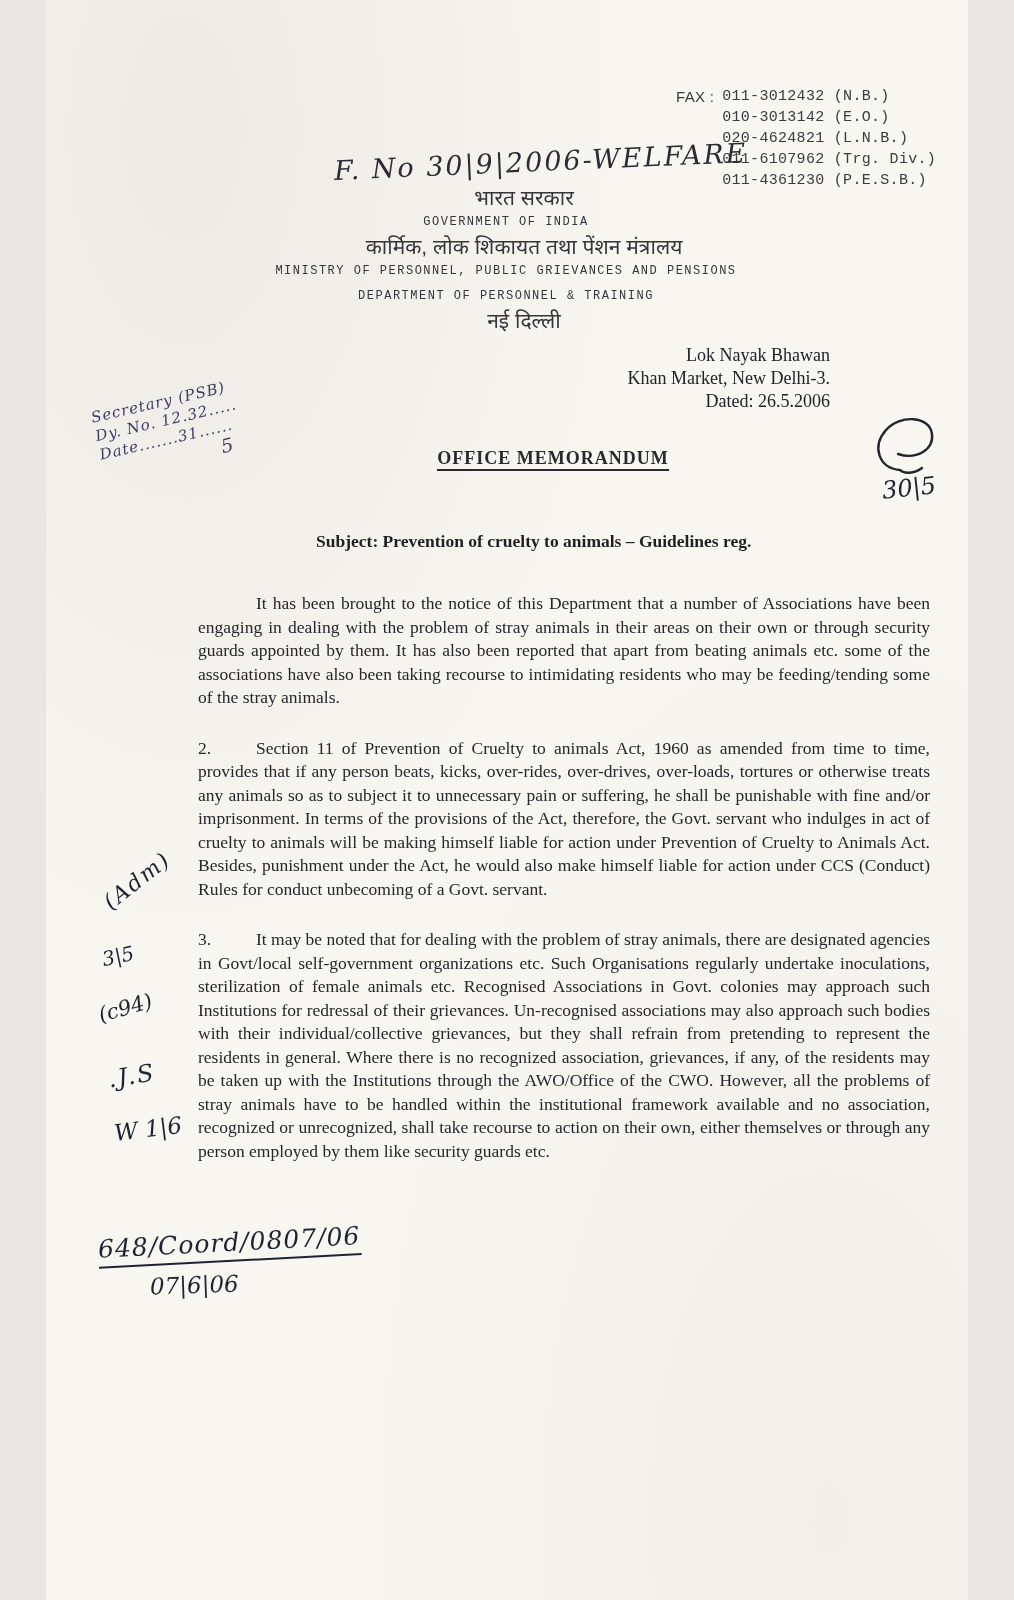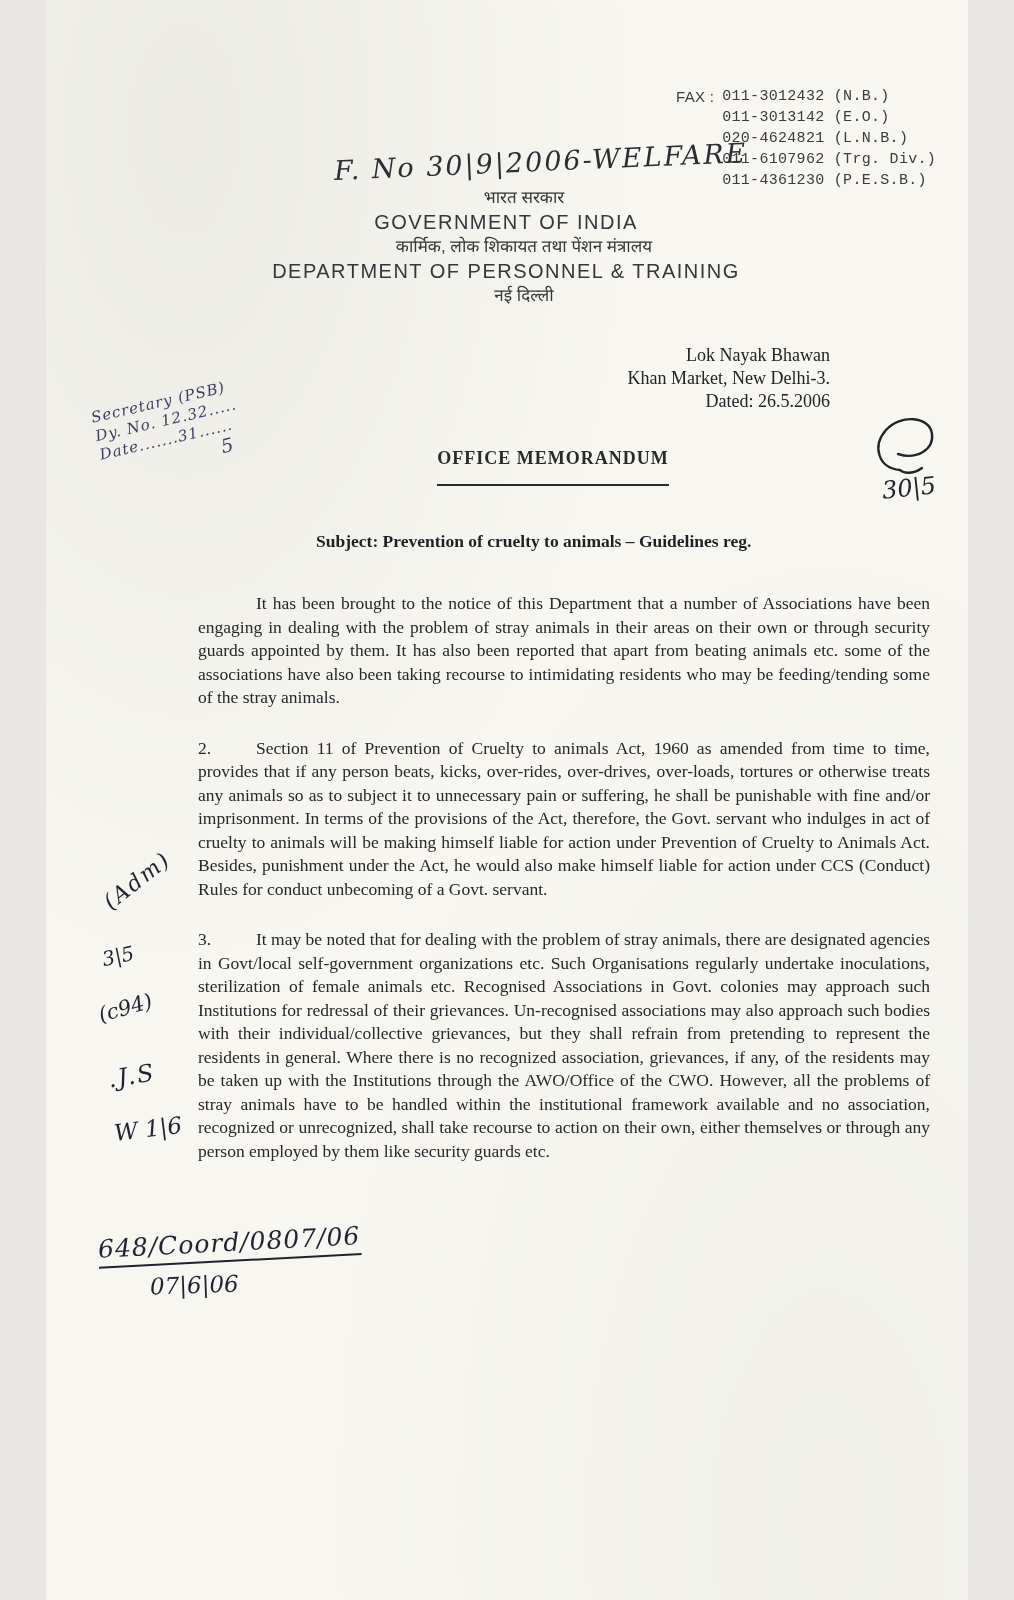--- a/index.html
+++ b/index.html
@@ -36,22 +36,22 @@
     letter-spacing:2px;
   }
 
   
   .letterhead{
     position:absolute; top:186px; left:0; width:920px;
     text-align:center;
     font-family:"Liberation Sans", sans-serif;
     color:#35353b;
   }
-  .letterhead .hi{font-size:17px; line-height:24px;margin-left:36px;}
-  .letterhead .en{font-size:20px; line-height:25px; letter-spacing:1.5px;}
+  .letterhead .hi{font-size:21px; line-height:24px;margin-left:36px;}
+  .letterhead .en{font-size:12px; line-height:25px; letter-spacing:1.5px;font-family:Liberation Mono, monospace;}
 
   
   .address-block{
     position:absolute; top:344px; right:138px;
     text-align:right; font-size:18px; line-height:23px; color:#222228;
   }
 
   
   .stamp{
     position:absolute; top:392px; left:50px;
@@ -63,21 +63,21 @@
   }
   .stamp .s5{margin-left:120px; font-size:19px;}
 
   
   .memo-title{
     position:absolute; top:448px; left:0; width:1014px;
     text-align:center;
   }
   .memo-title span{
     font-weight:bold; font-size:18px; letter-spacing:1px;
-    border-bottom:2px solid #2a2a2e; padding-bottom:16px;
+    border-bottom:2px solid #2a2a2e; padding-bottom:1px;
   }
 
   
   .sign-right{
     position:absolute; top:412px; left:818px;
     color:#22222c;
   }
   .sign-right .num{
     font-family:"DejaVu Serif", serif; font-style:italic;
     font-size:24px; transform:rotate(-6deg); display:inline-block;
@@ -120,33 +120,34 @@
 </style>
 </head>
 <body>
 
 <div class="page">
 
   <div class="fax-block">
     <span class="fax-label">FAX :</span>
     <div class="fax-numbers">
       <div>011-3012432  (N.B.)</div>
-      <div>011-3013142  (E.O.)</div>
+      <div>010-3013142  (E.O.)</div>
       <div>020-4624821  (L.N.B.)</div>
       <div>011-6107962  (Trg.  Div.)</div>
       <div>011-4361230  (P.E.S.B.)</div>
     </div>
   </div>
 
   <div class="file-no">F. No  30|9|2006-WELFARE</div>
 
   <div class="letterhead">
     <div class="hi">भारत सरकार</div>
     <div class="en">GOVERNMENT OF INDIA</div>
     <div class="hi">कार्मिक, लोक शिकायत तथा पेंशन मंत्रालय</div>
+    <div class="en">MINISTRY OF PERSONNEL, PUBLIC GRIEVANCES AND PENSIONS</div>
     <div class="en">DEPARTMENT OF PERSONNEL &amp; TRAINING</div>
     <div class="hi">नई दिल्ली</div>
   </div>
 
   <div class="address-block">
     <div>Lok Nayak Bhawan</div>
     <div>Khan Market, New Delhi-3.</div>
     <div>Dated: 26.5.2006</div>
   </div>
 

